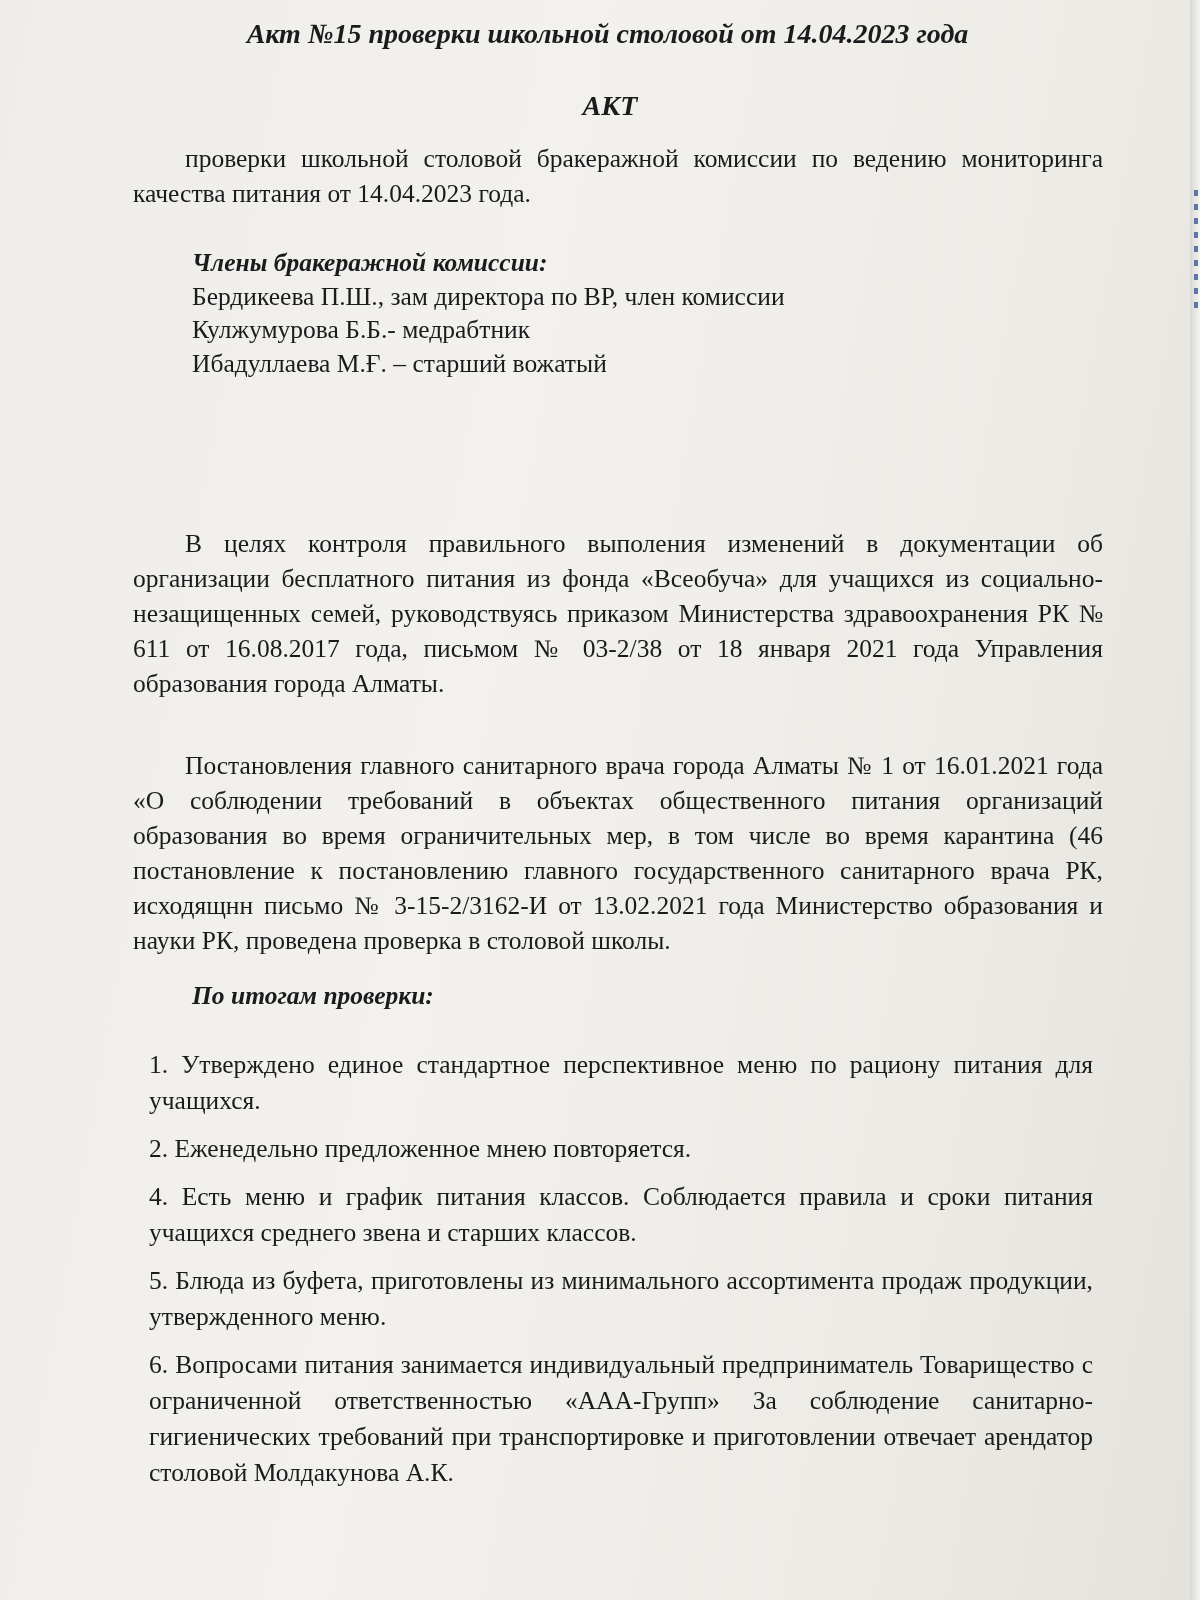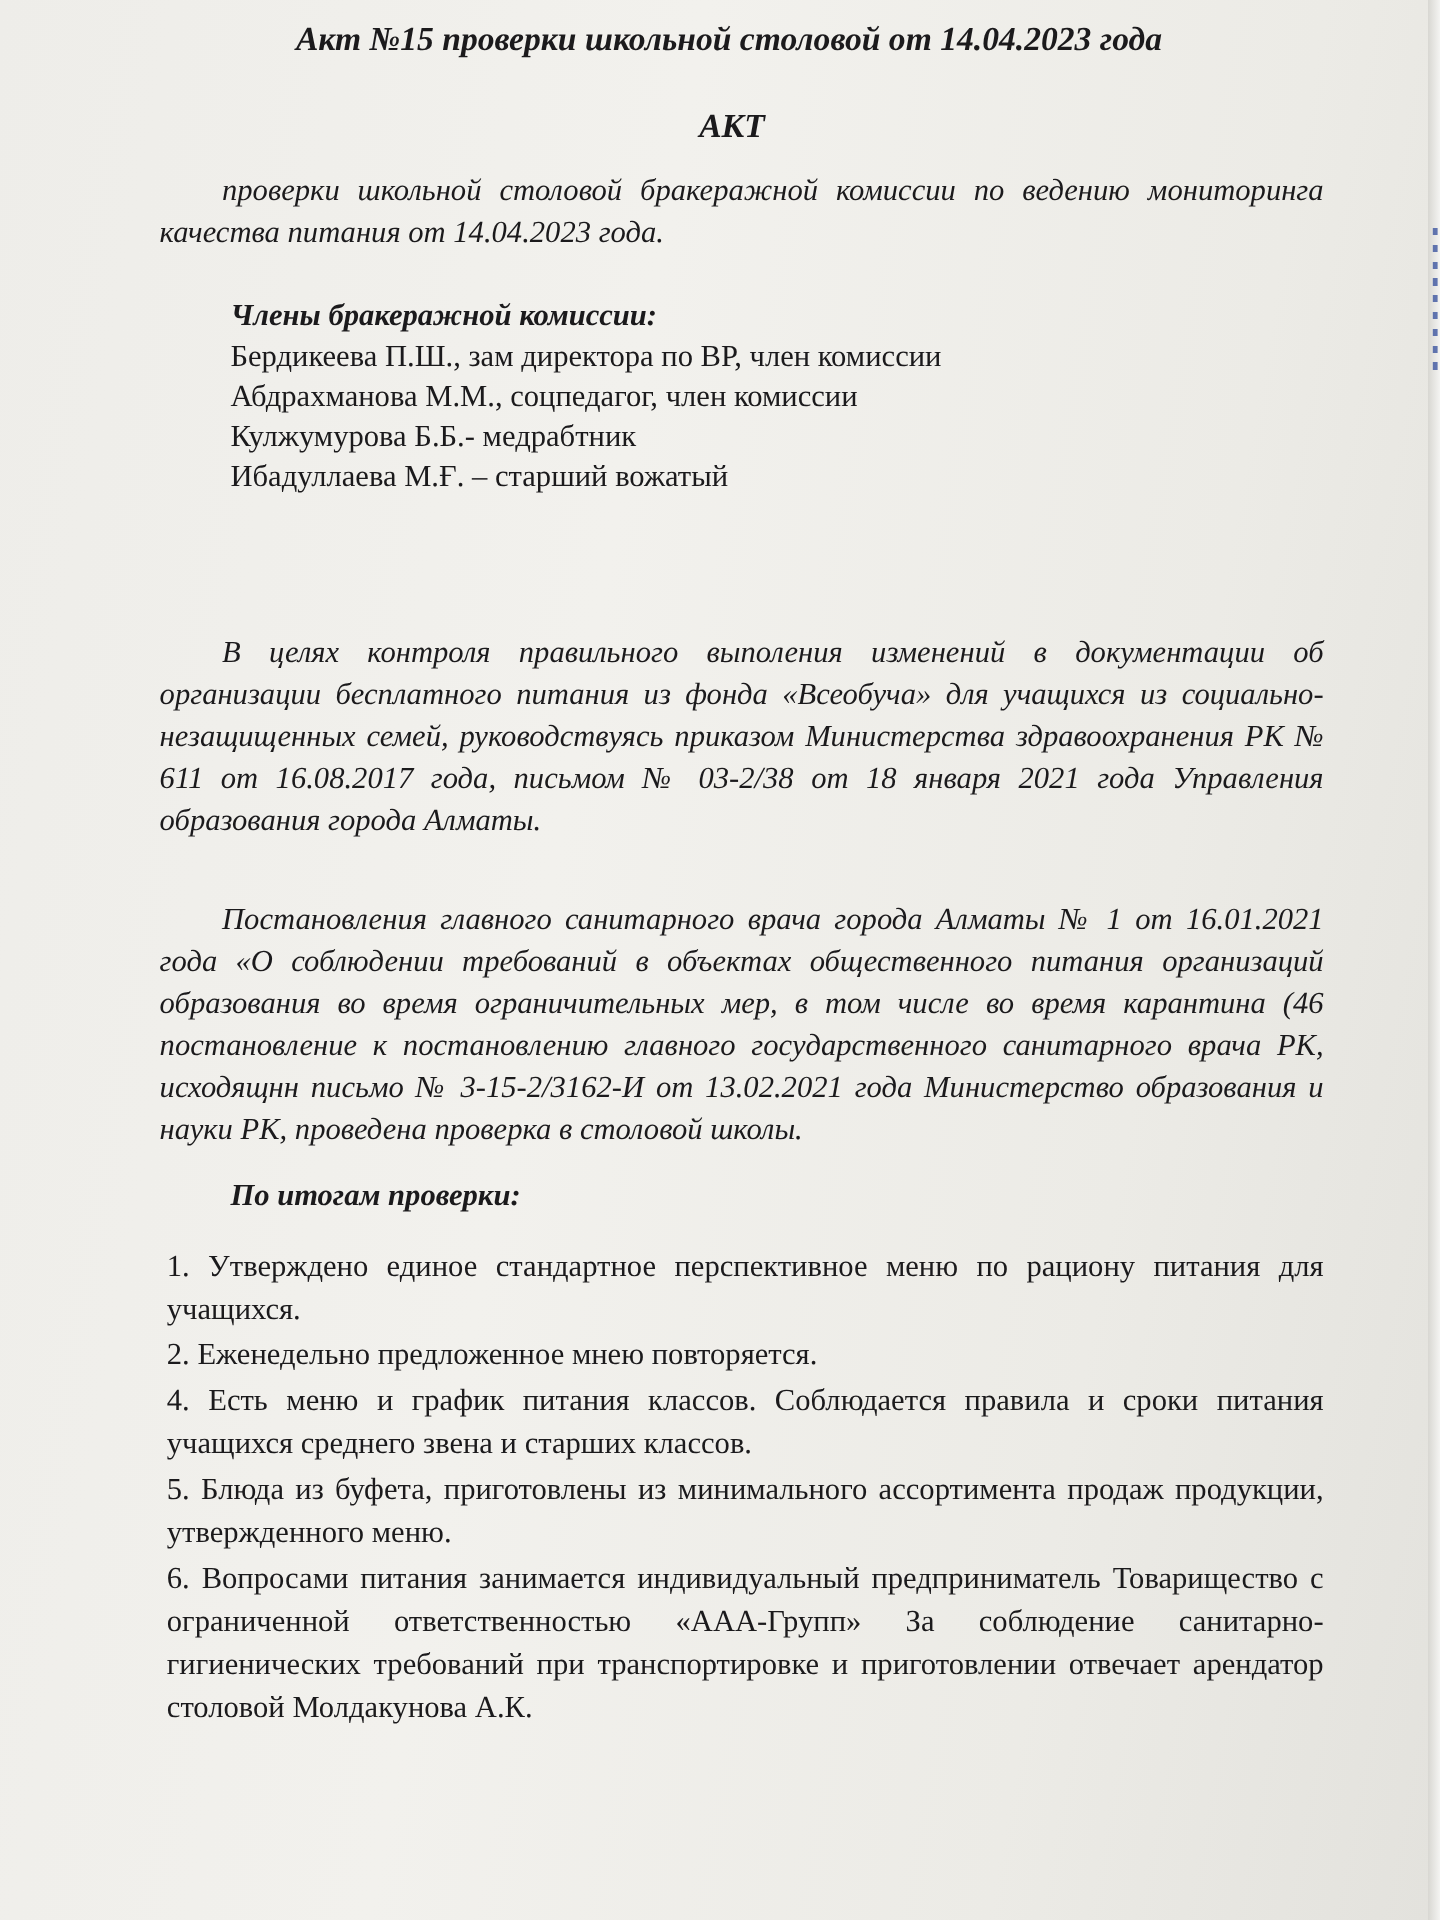--- a/index.html
+++ b/index.html
@@ -30,47 +30,46 @@
     .title {
       position: absolute; left: 0; width: 1215px; top: 18px; text-align: center;
       font-style: italic; font-weight: bold; font-size: 28px;
     }
     .subtitle {
       position: absolute; left: 0; width: 1220px; top: 90px; text-align: center;
       font-style: italic; font-weight: bold; font-size: 28px;
     }
     .block { position: absolute; left: 133px; width: 970px; line-height: 35px; text-align: justify; }
     .p1 { top: 141px; }
-    .indent { text-indent: 52px; font-style: italic; }
+    .indent { text-indent: 52px; }
     .members { position: absolute; left: 192px; top: 246px; line-height: 33.5px; }
     .members .head { font-style: italic; font-weight: bold; }
     .p2 { top: 526px; }
     .p3 { top: 728px; margin-top: 20px; }
     .results-head { position: absolute; left: 192px; top: 981px; font-style: italic; font-weight: bold; }
     .results { position: absolute; left: 137px; width: 968px; top: 1035px; line-height: 36px; text-align: justify; }
-    .results .item { margin: 2px; }
+    .results .item { margin: 12px; }
   </style>
 </head>
 <body>
 
 <div class="paper"></div>
 <div class="edge">
     <div class="edge-mark"></div>
   </div>
 
 <div class="doc">
   <div class="title">Акт №15  проверки школьной столовой от 14.04.2023 года</div>
   <div class="subtitle">АКТ</div>
 
   <div class="block p1 indent">проверки школьной столовой бракеражной комиссии по ведению мониторинга качества питания от 14.04.2023 года.</div>
 
   <div class="members">
     <div class="head">Члены бракеражной комиссии:</div>
     <div>Бердикеева П.Ш., зам директора по ВР, член комиссии</div>
-    <div>Абдрахманова М.М., соцпедагог, член комиссии</div>
     <div>Кулжумурова Б.Б.- медрабтник</div>
     <div>Ибадуллаева М.Ғ. – старший вожатый</div>
   </div>
 
   <div class="block p2 indent">В целях контроля правильного выполения изменений в документации об организации бесплатного питания из фонда «Всеобуча» для учащихся из социально-незащищенных семей, руководствуясь приказом Министерства здравоохранения РК № 611 от 16.08.2017 года, письмом № 03-2/38 от 18 января 2021 года Управления образования города Алматы.</div>
   <div class="block p3 indent">Постановления главного санитарного врача города Алматы № 1 от 16.01.2021 года «О соблюдении требований в объектах общественного питания организаций образования во время ограничительных мер, в том числе во время карантина (46 постановление к постановлению главного государственного санитарного врача РК, исходящнн письмо № 3-15-2/3162-И от 13.02.2021 года Министерство образования и науки РК, проведена проверка в столовой школы.</div>
 
   <div class="results-head">По итогам проверки:</div>
 
   <div class="results">

